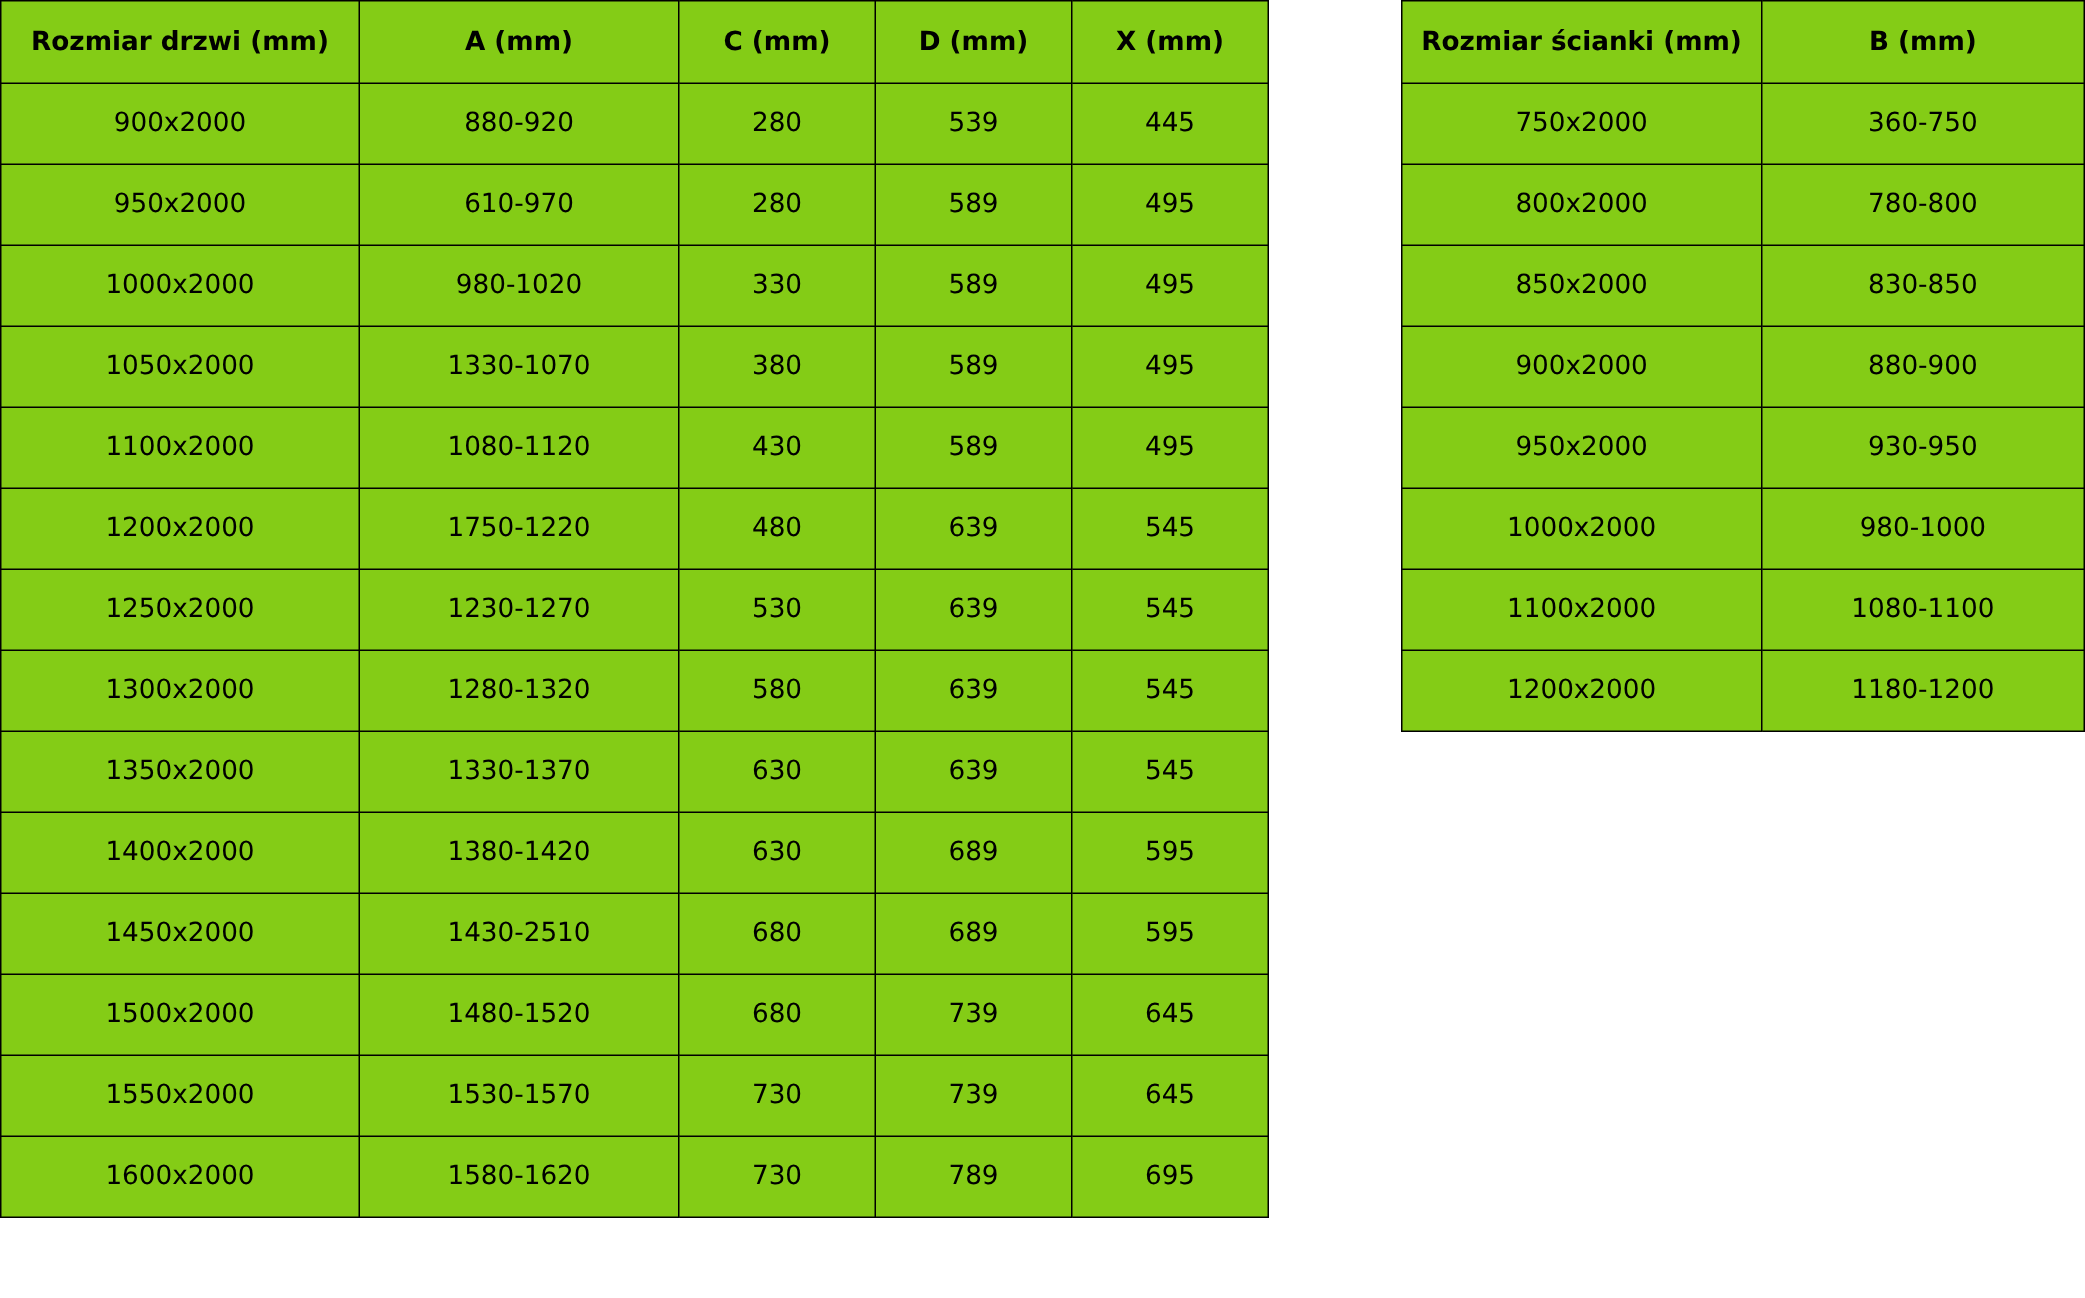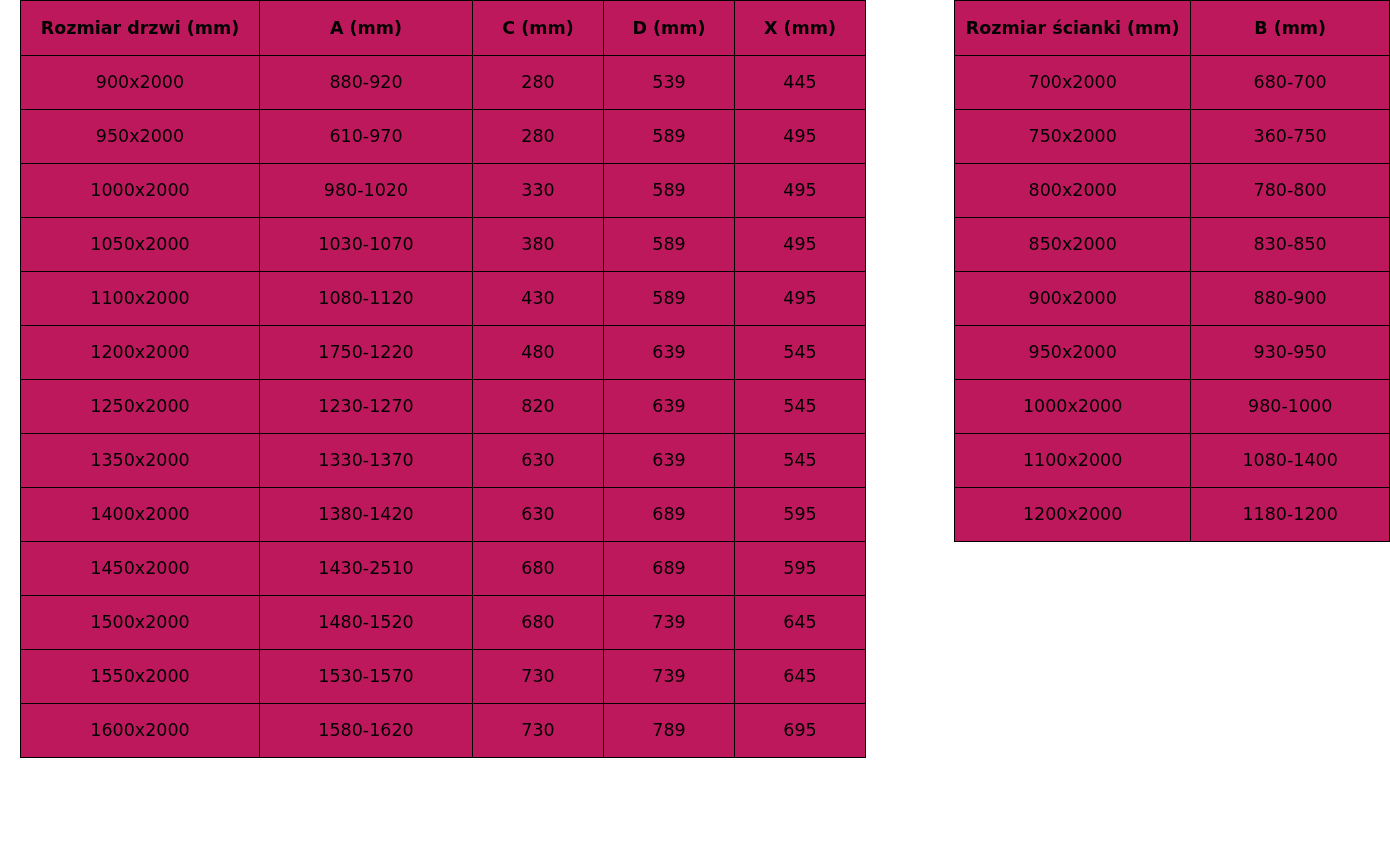--- a/index.html
+++ b/index.html
@@ -22,22 +22,21 @@
   .table-wrap {
     position: absolute;
     top: 0;
   }
   #doors-wrap { left: 0; }
   #walls-wrap { left: 934px; }
 
   table.spec {
     border-collapse: collapse;
     table-layout: fixed;
-    background: #be185d;
-    margin-left: 20px;
+    background: #84cc16;
   }
   table.spec th,
   table.spec td {
     border: 1px solid #000000;
     text-align: center;
     vertical-align: middle;
     font-size: 17.5px;
     line-height: 1.2;
     padding: 0;
     height: 54px;
@@ -103,21 +102,21 @@
         </tr>
         <tr>
           <td>1000x2000</td>
           <td>980-1020</td>
           <td>330</td>
           <td>589</td>
           <td>495</td>
         </tr>
         <tr>
           <td>1050x2000</td>
-          <td>1030-1070</td>
+          <td>1330-1070</td>
           <td>380</td>
           <td>589</td>
           <td>495</td>
         </tr>
         <tr>
           <td>1100x2000</td>
           <td>1080-1120</td>
           <td>430</td>
           <td>589</td>
           <td>495</td>
@@ -125,21 +124,28 @@
         <tr>
           <td>1200x2000</td>
           <td>1750-1220</td>
           <td>480</td>
           <td>639</td>
           <td>545</td>
         </tr>
         <tr>
           <td>1250x2000</td>
           <td>1230-1270</td>
-          <td>820</td>
+          <td>530</td>
+          <td>639</td>
+          <td>545</td>
+        </tr>
+        <tr>
+          <td>1300x2000</td>
+          <td>1280-1320</td>
+          <td>580</td>
           <td>639</td>
           <td>545</td>
         </tr>
         <tr>
           <td>1350x2000</td>
           <td>1330-1370</td>
           <td>630</td>
           <td>639</td>
           <td>545</td>
         </tr>
@@ -189,24 +195,20 @@
         <col class="col-b">
       </colgroup>
       <thead>
         <tr>
           <th>Rozmiar ścianki (mm)</th>
           <th>B (mm)</th>
         </tr>
       </thead>
       <tbody>
         <tr>
-          <td>700x2000</td>
-          <td>680-700</td>
-        </tr>
-        <tr>
           <td>750x2000</td>
           <td>360-750</td>
         </tr>
         <tr>
           <td>800x2000</td>
           <td>780-800</td>
         </tr>
         <tr>
           <td>850x2000</td>
           <td>830-850</td>
@@ -218,21 +220,21 @@
         <tr>
           <td>950x2000</td>
           <td>930-950</td>
         </tr>
         <tr>
           <td>1000x2000</td>
           <td>980-1000</td>
         </tr>
         <tr>
           <td>1100x2000</td>
-          <td>1080-1400</td>
+          <td>1080-1100</td>
         </tr>
         <tr>
           <td>1200x2000</td>
           <td>1180-1200</td>
         </tr>
       </tbody>
     </table>
   </div>
 
 </div>

